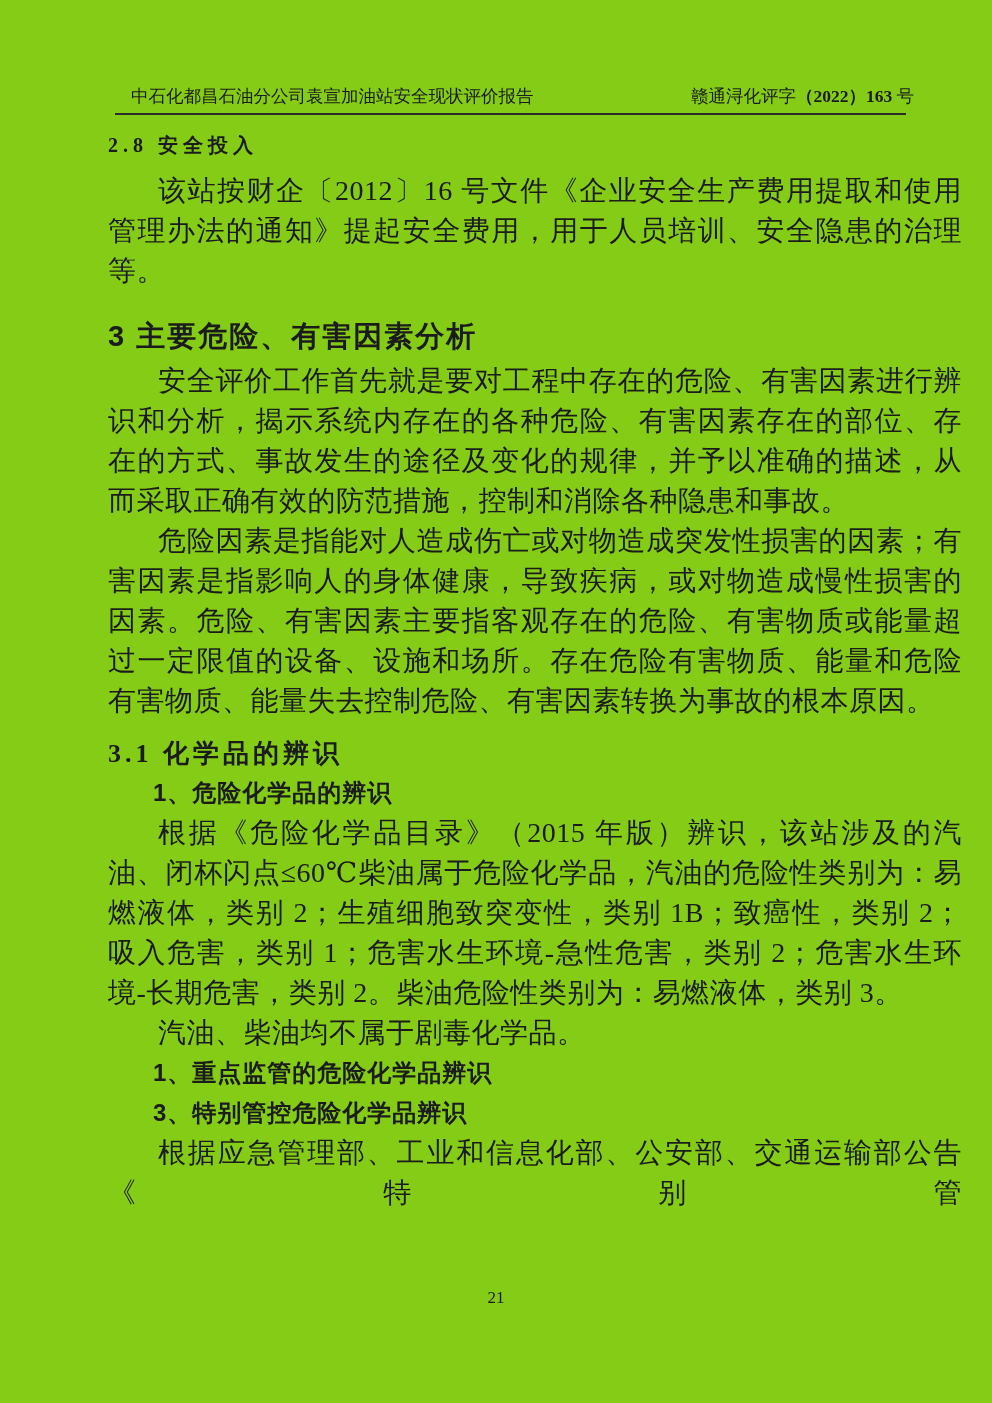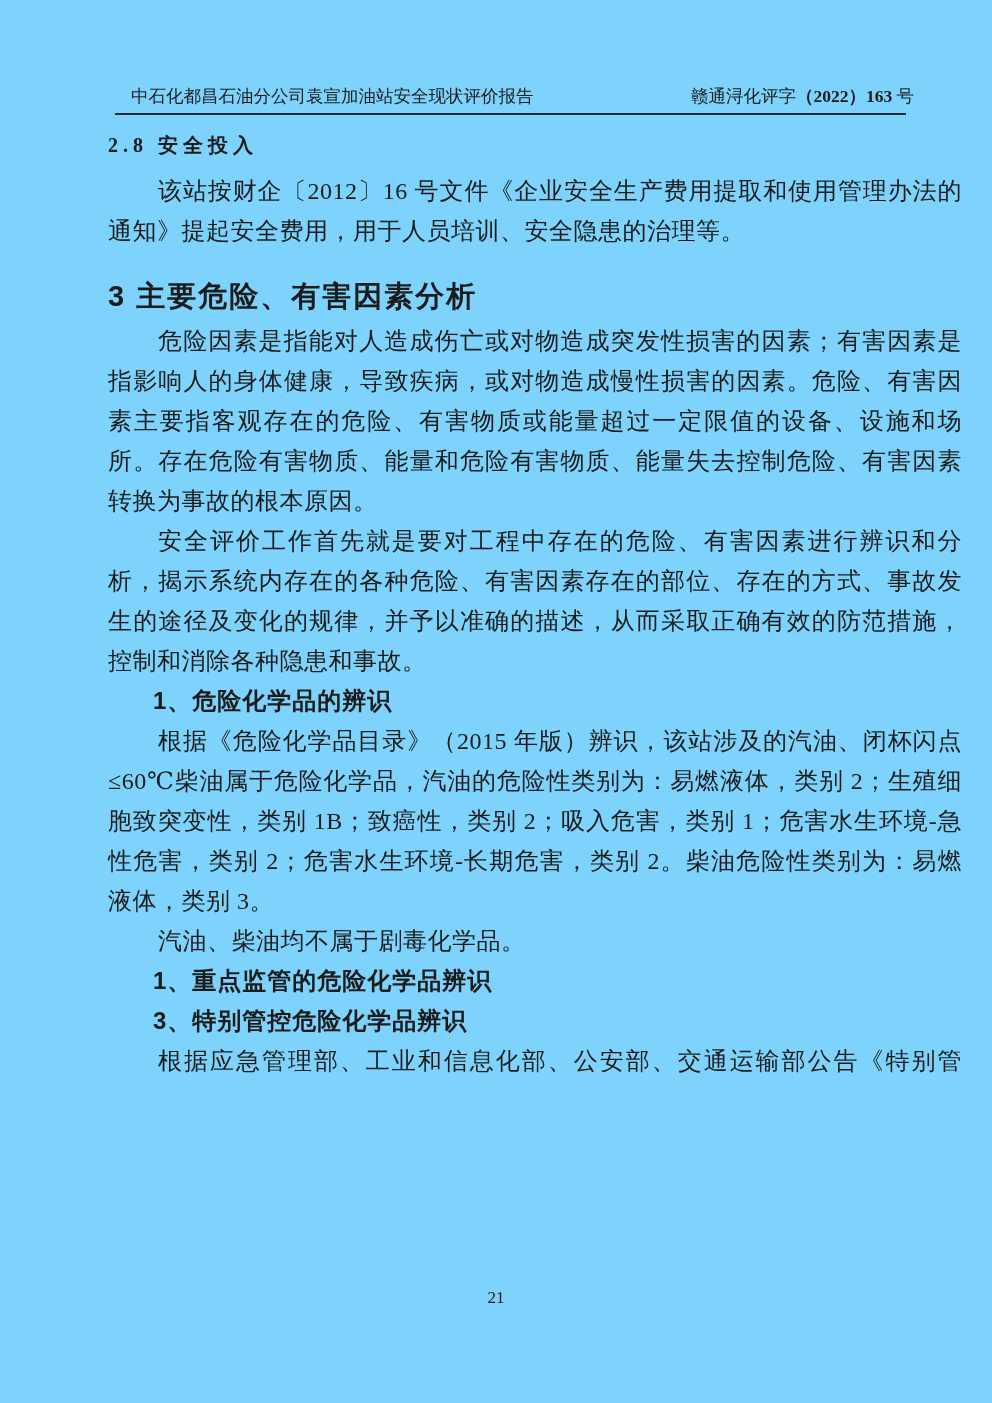--- a/index.html
+++ b/index.html
@@ -1,20 +1,20 @@
 <!DOCTYPE html>
 <html><head>
 <meta charset="utf-8">
 <style>
   html, body { margin: 0; padding: 0; background: #ffffff; }
   .page {
     position: relative;
     width: 992px;
     height: 1403px;
-    background: #7dd3fc;
+    background: #84cc16;
     box-sizing: border-box;
     padding: 84px 30px 0 108px;
     overflow: hidden;
     color: #1b1b1b;
     font-family: "Liberation Serif", "DejaVu Serif", serif;
   }
   .page-header {
     display: flex;
     justify-content: space-between;
     align-items: flex-end;
@@ -55,21 +55,21 @@
   .h-sub {
     font-size: 24px;
     font-weight: bold;
     line-height: 40px;
     letter-spacing: 1px;
     margin: 0;
     text-indent: 45px;
     font-family: "Liberation Sans", "DejaVu Sans", sans-serif;
   }
   .body-p {
-    font-size: 24px;
+    font-size: 28px;
     line-height: 40px;
     letter-spacing: 0.5px;
     margin: 0;
     text-align: justify;
     text-indent: 50px;
   }
   .mt8 { margin-top: 8px; }
   .force-last { text-align-last: justify; }
   .page-footer {
     position: absolute;
@@ -90,24 +90,25 @@
     <span class="hdr-left">中石化都昌石油分公司袁宣加油站安全现状评价报告</span>
     <span class="hdr-right"><span>赣通浔化评字</span><b>（2022）163</b><span> 号</span></span>
   </div>
 
   <h2 class="h-kai-lvl2">2.8 安全投入</h2>
 
   <p class="body-p mt8">该站按财企〔2012〕16 号文件《企业安全生产费用提取和使用管理办法的通知》提起安全费用，用于人员培训、安全隐患的治理等。</p>
 
   <h1 class="h-hei-lvl1">3 主要危险、有害因素分析</h1>
 
+  <p class="body-p">安全评价工作首先就是要对工程中存在的危险、有害因素进行辨识和分析，揭示系统内存在的各种危险、有害因素存在的部位、存在的方式、事故发生的途径及变化的规律，并予以准确的描述，从而采取正确有效的防范措施，控制和消除各种隐患和事故。</p>
+
   <p class="body-p">危险因素是指能对人造成伤亡或对物造成突发性损害的因素；有害因素是指影响人的身体健康，导致疾病，或对物造成慢性损害的因素。危险、有害因素主要指客观存在的危险、有害物质或能量超过一定限值的设备、设施和场所。存在危险有害物质、能量和危险有害物质、能量失去控制危险、有害因素转换为事故的根本原因。</p>
 
-  <p class="body-p">安全评价工作首先就是要对工程中存在的危险、有害因素进行辨识和分析，揭示系统内存在的各种危险、有害因素存在的部位、存在的方式、事故发生的途径及变化的规律，并予以准确的描述，从而采取正确有效的防范措施，控制和消除各种隐患和事故。</p>
-
+  <h2 class="h-kai-lvl2b">3.1 化学品的辨识</h2>
 
   <h3 class="h-sub">1、危险化学品的辨识</h3>
 
   <p class="body-p">根据《危险化学品目录》（2015 年版）辨识，该站涉及的汽油、闭杯闪点≤60℃柴油属于危险化学品，汽油的危险性类别为：易燃液体，类别 2；生殖细胞致突变性，类别 1B；致癌性，类别 2；吸入危害，类别 1；危害水生环境-急性危害，类别 2；危害水生环境-长期危害，类别 2。柴油危险性类别为：易燃液体，类别 3。</p>
 
   <p class="body-p">汽油、柴油均不属于剧毒化学品。</p>
 
   <h3 class="h-sub">1、重点监管的危险化学品辨识</h3>
 
 

